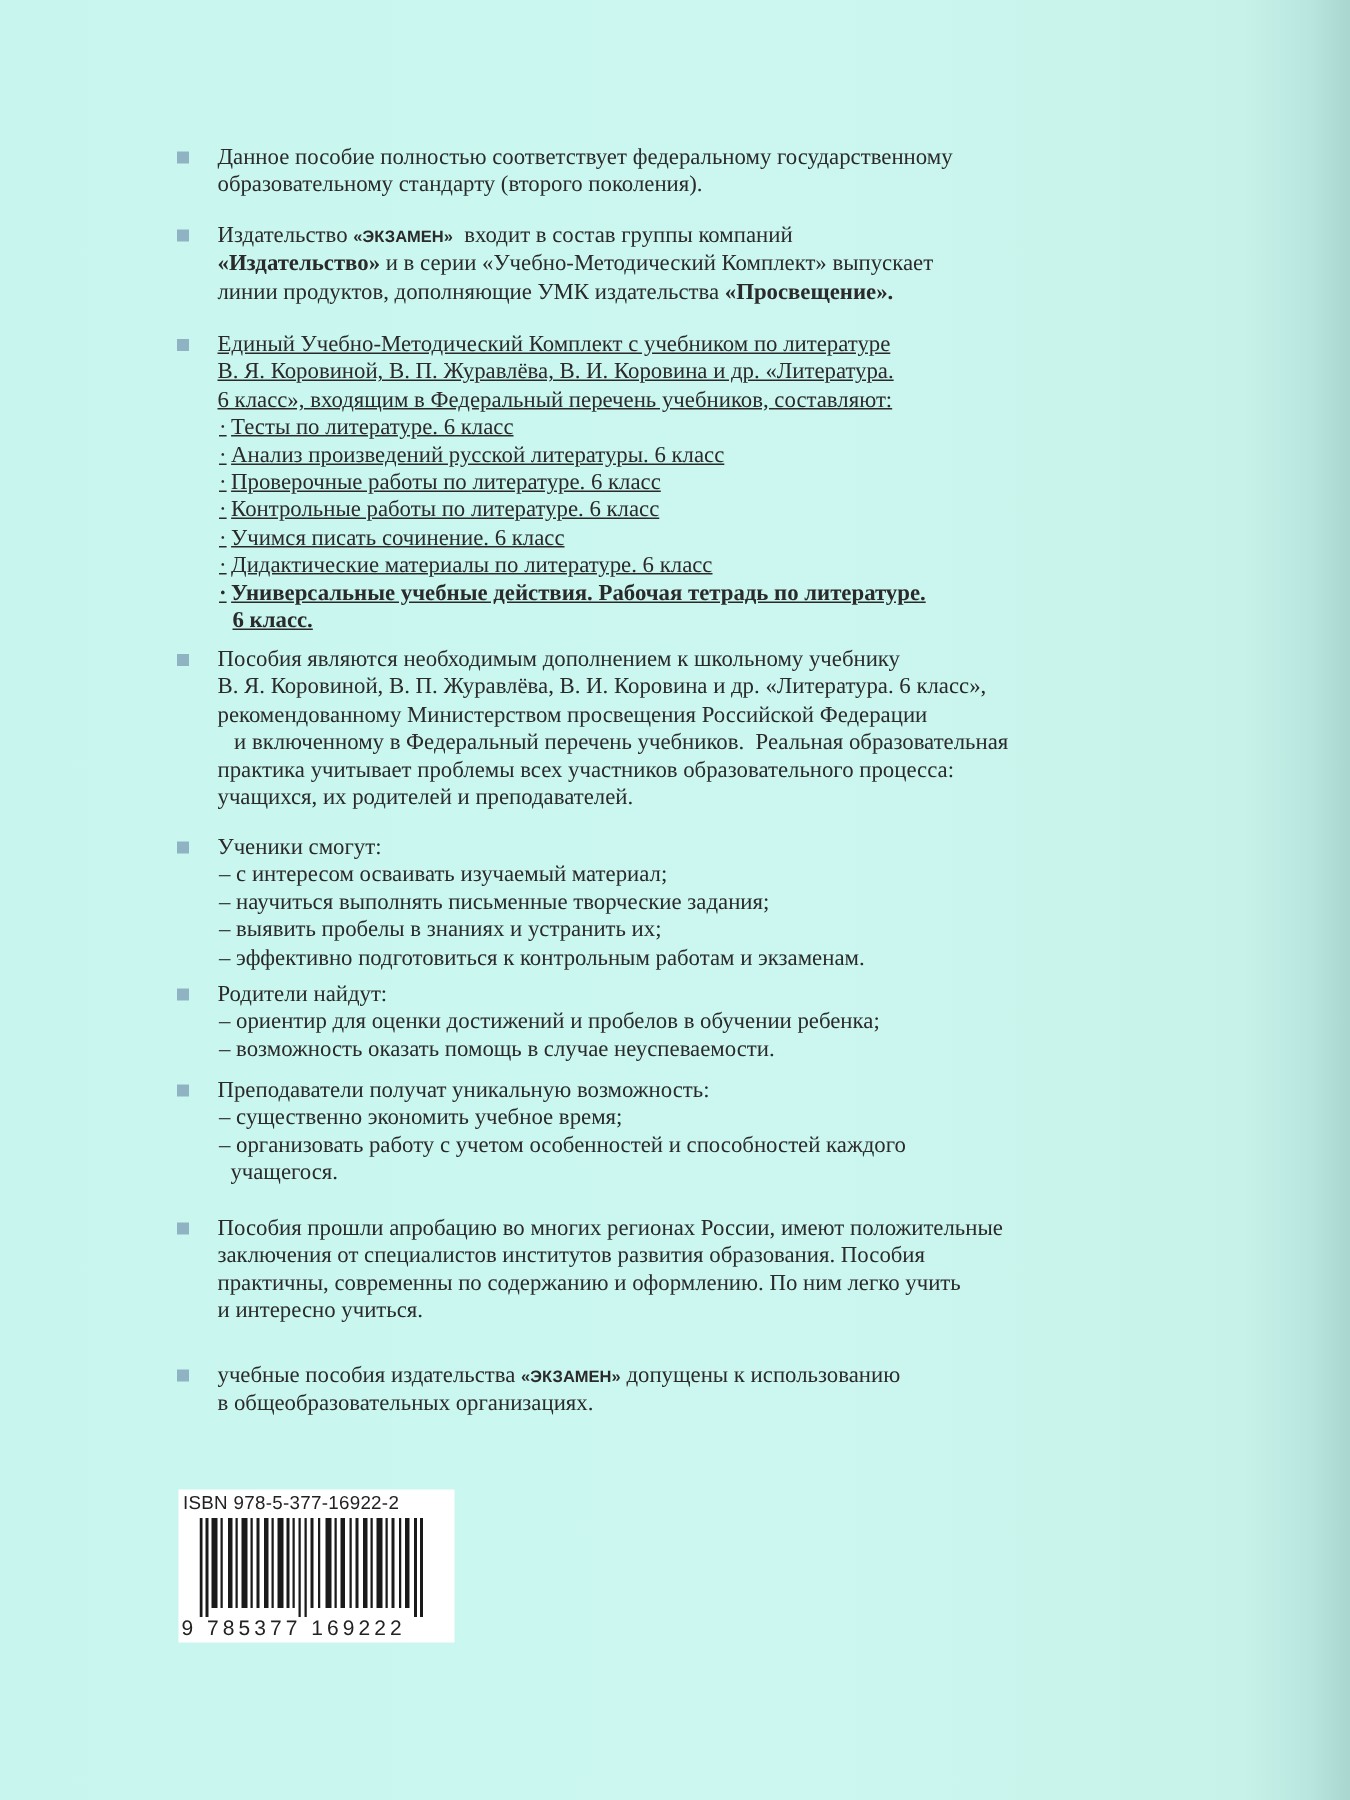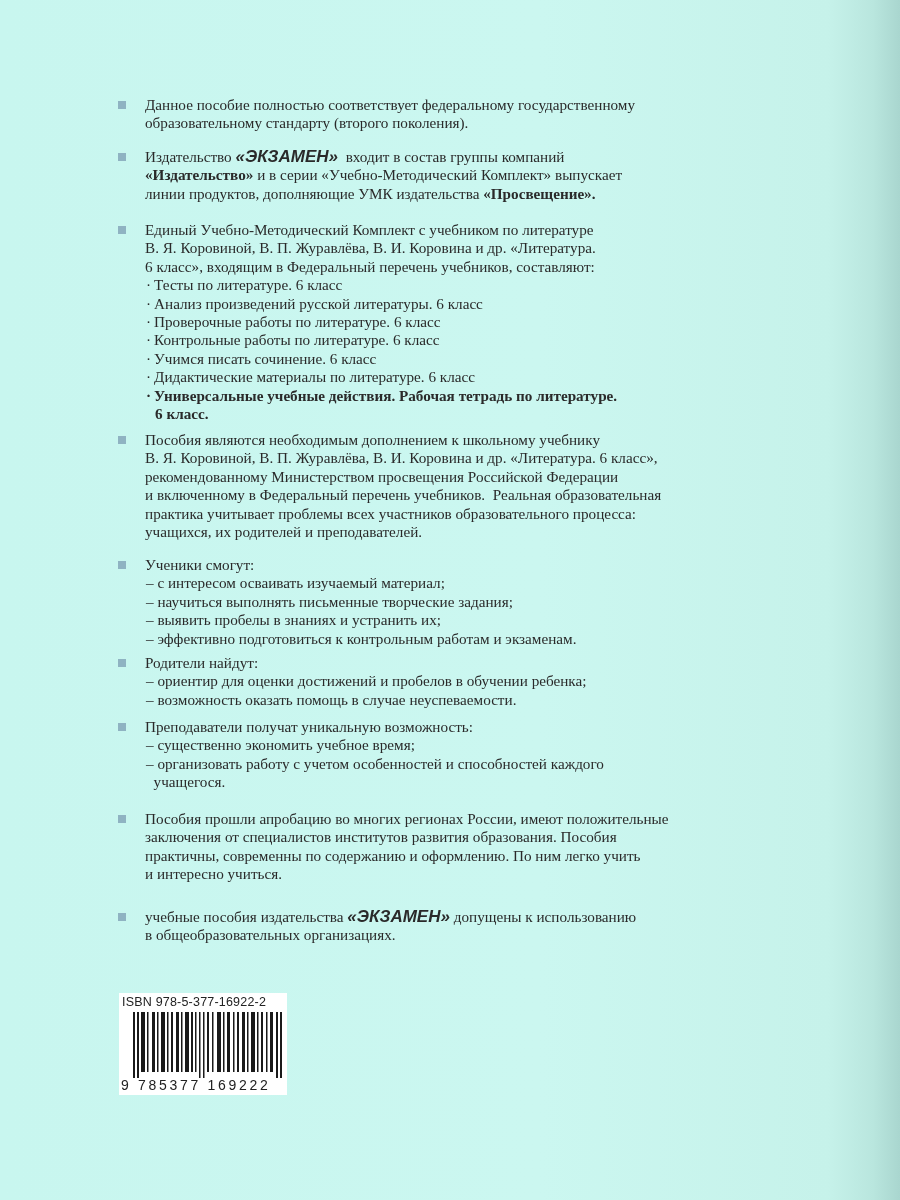--- a/index.html
+++ b/index.html
@@ -18,27 +18,27 @@
       font-size: 15.2px; line-height: 18.4px;
     }
     .bullet {
       position: absolute; left: -27px; top: 5px;
       width: 8px; height: 8px; background: #8fb3c2;
     }
     .line { white-space: nowrap; display: block; }
     .b { font-weight: bold; }
     .brand {
       font-family: "Liberation Sans", "DejaVu Sans", sans-serif;
-      font-weight: bold; font-style: italic; font-size: 17px;
+      font-weight: bold; font-size: 11px;
     }
     .sub { display: block; white-space: nowrap; padding-left: 1px; }
     .dotbullet::before { content: "·"; margin-right: 3px; }
     .indent { padding-left: 10px; }
     .isbn-box {
-      position: absolute; left: 119px; top: 993px; width: 168px; height: 102px;
+      position: absolute; left: 119px; top: 993px; width: 184px; height: 102px;
       background: #ffffff;
     }
     .isbn-text {
       position: absolute; left: 3px; top: 2px;
       font-family: "Liberation Sans", "DejaVu Sans", sans-serif;
       font-size: 12.5px; letter-spacing: 0.2px; color: #222;
       white-space: nowrap;
     }
     .bars {
       position: absolute; left: 14px; top: 19px; width: 150px; height: 66px;
@@ -60,41 +60,41 @@
     <span class="line">образовательному стандарту (второго поколения).</span>
   </div>
 
   <div class="para" style="top:148px;">
     <span class="bullet"></span>
     <span class="line"><span>Издательство </span><span class="brand">«ЭКЗАМЕН»</span><span style="white-space:pre;">  входит в состав группы компаний</span></span>
     <span class="line"><span class="b">«Издательство»</span><span> и в серии «Учебно-Методический Комплект» выпускает</span></span>
     <span class="line"><span>линии продуктов, дополняющие УМК издательства </span><span class="b">«Просвещение».</span></span>
   </div>
 
-  <div class="para" style="top:221px;">
+  <div class="para" style="top:221px;text-decoration:underline;">
     <span class="bullet"></span>
     <span class="line">Единый Учебно-Методический Комплект с учебником по литературе</span>
     <span class="line">В. Я. Коровиной, В. П. Журавлёва, В. И. Коровина и др. «Литература.</span>
     <span class="line">6 класс», входящим в Федеральный перечень учебников, составляют:</span>
     <span class="sub dotbullet">Тесты по литературе. 6 класс</span>
     <span class="sub dotbullet">Анализ произведений русской литературы. 6 класс</span>
     <span class="sub dotbullet">Проверочные работы по литературе. 6 класс</span>
     <span class="sub dotbullet">Контрольные работы по литературе. 6 класс</span>
     <span class="sub dotbullet">Учимся писать сочинение. 6 класс</span>
     <span class="sub dotbullet">Дидактические материалы по литературе. 6 класс</span>
     <span class="sub dotbullet b">Универсальные учебные действия. Рабочая тетрадь по литературе.</span>
     <span class="sub b indent">6 класс.</span>
   </div>
 
   <div class="para" style="top:431px;">
     <span class="bullet"></span>
     <span class="line">Пособия являются необходимым дополнением к школьному учебнику</span>
     <span class="line">В. Я. Коровиной, В. П. Журавлёва, В. И. Коровина и др. «Литература. 6 класс»,</span>
     <span class="line">рекомендованному Министерством просвещения Российской Федерации</span>
-    <span class="line" style="white-space:pre;">и включенному в Федеральный перечень учебников.  Реальная образовательная</span>
+    <span class="line" style="white-space:pre;margin-left:11px;">и включенному в Федеральный перечень учебников.  Реальная образовательная</span>
     <span class="line">практика учитывает проблемы всех участников образовательного процесса:</span>
     <span class="line">учащихся, их родителей и преподавателей.</span>
   </div>
 
   <div class="para" style="top:556px;">
     <span class="bullet"></span>
     <span class="line">Ученики смогут:</span>
     <span class="sub">– с интересом осваивать изучаемый материал;</span>
     <span class="sub">– научиться выполнять письменные творческие задания;</span>
     <span class="sub">– выявить пробелы в знаниях и устранить их;</span>

